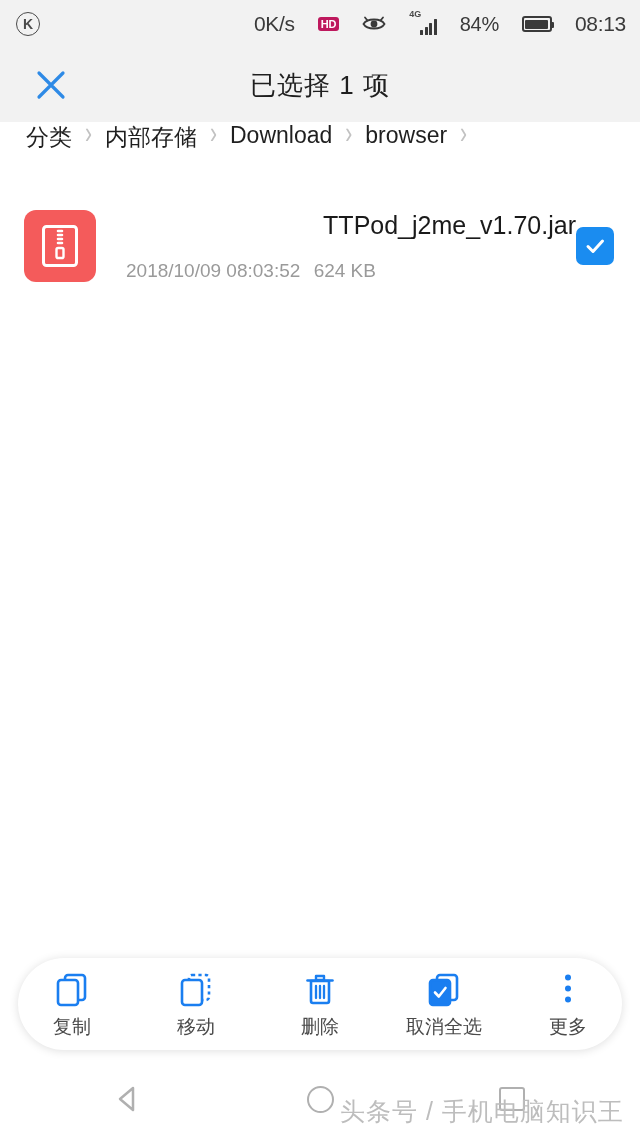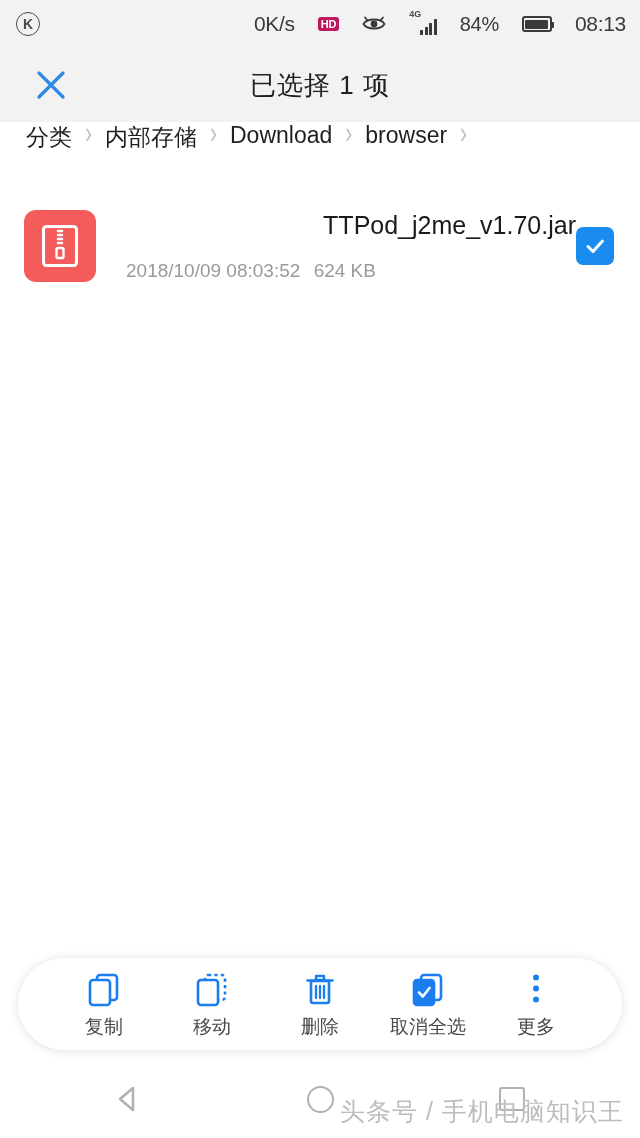--- a/index.html
+++ b/index.html
@@ -92,21 +92,21 @@
   .checkbox {
     width:38px; height:38px; border-radius:7px; background:#1a8cf0;
     display:flex; align-items:center; justify-content:center; flex:none; cursor:pointer;
   }
 
   
   .toolbar {
     position:absolute; left:18px; bottom:88px; width:604px; height:92px;
     background:#ffffff; border-radius:46px;
     box-shadow:0 1px 10px rgba(0,0,0,0.13);
-    display:flex; align-items:center; justify-content:center;
+    display:flex; align-items:center; justify-content:space-between;
   }
   .tb-item {
     display:flex; flex-direction:column; align-items:center; justify-content:center;
     width:108px; cursor:pointer;
   }
   .tb-ico { height:40px; display:flex; align-items:center; justify-content:center; }
   .tb-label { font-size:19px; color:#4a4a4a; margin-top:5px; white-space:nowrap; }
 
   
   .navbar {

